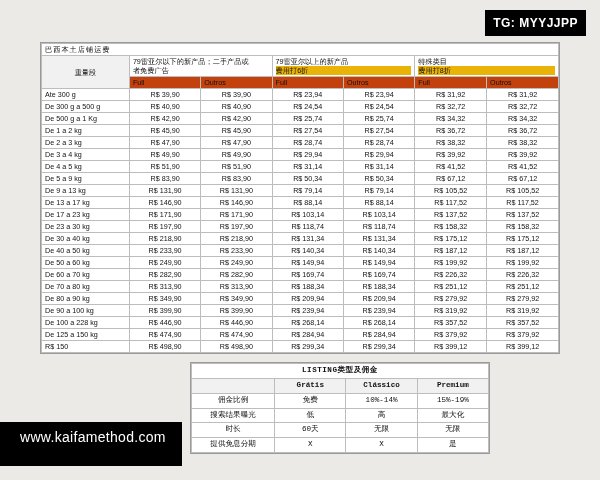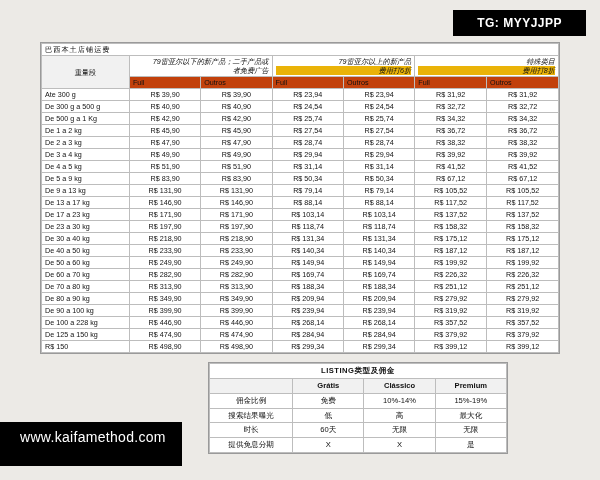--- a/index.html
+++ b/index.html
@@ -17,21 +17,21 @@
 
   
   .tg-badge {
     position: absolute;
     top: 10px;
     right: 14px;
     background: #000;
     color: #fff;
     font-size: 12px;
     font-weight: bold;
-    padding: 6px 24px;
+    padding: 6px 8px;
     letter-spacing: 0.5px;
     z-index: 20;
   }
 
   
   .watermark {
     position: absolute;
     left: 0;
     bottom: 14px;
     background: #000;
@@ -67,26 +67,25 @@
   }
   .title-cell {
     font-size: 13px;
     font-weight: bold;
     padding: 6px 0 6px 0;
     letter-spacing: 1px;
     background: #fff;
     border: 1px solid #bdbdbd;
   }
   .hdr-group {
-    text-align: right;
+    text-align: left;
     font-size: 7.4px;
     font-weight: bold;
     line-height: 1.35;
     padding: 2px 2px;
-    font-style: italic;
   }
   .hdr-green { background: #eab308; }
   .hdr-white { background: #ffffff; }
   .hdr-sub {
     text-align: left;
     font-size: 7.2px;
     font-weight: bold;
     background: #c2410c;
   }
   .weight-head {
@@ -103,26 +102,27 @@
     font-size: 7.2px;
   }
   .num {
     text-align: center;
     font-size: 7.2px;
   }
 
   
   .sheet2 {
     position: absolute;
-    left: 208px;
+    left: 190px;
     top: 362px;
     width: 300px;
     background: #fff;
     border: 1px solid #9a9a9a;
     box-sizing: border-box;
+    font-family: Liberation Mono, monospace;
   }
   table.grid2 {
     border-collapse: collapse;
     width: 100%;
     table-layout: fixed;
   }
   table.grid2 td {
     border: 1px solid #bdbdbd;
     font-size: 7.6px;
     padding: 2px 3px;

